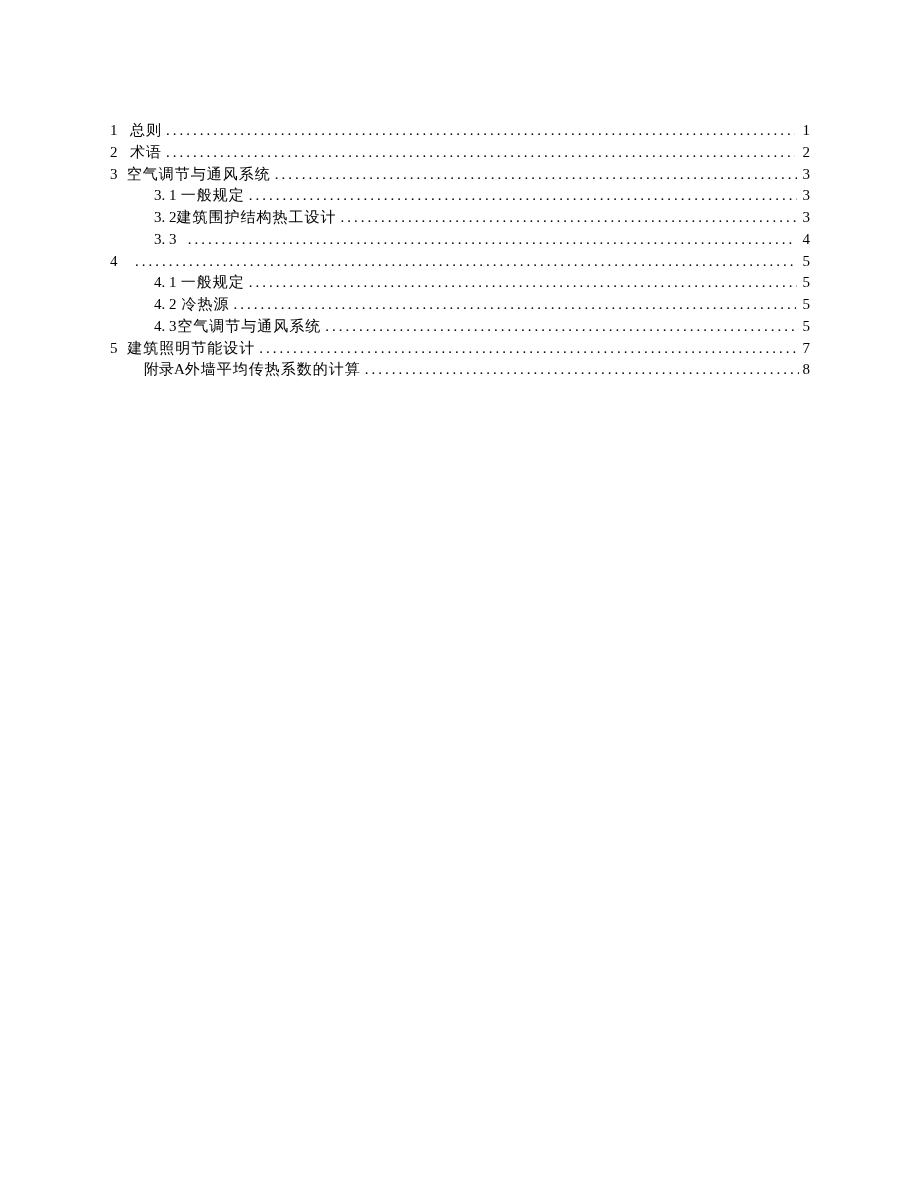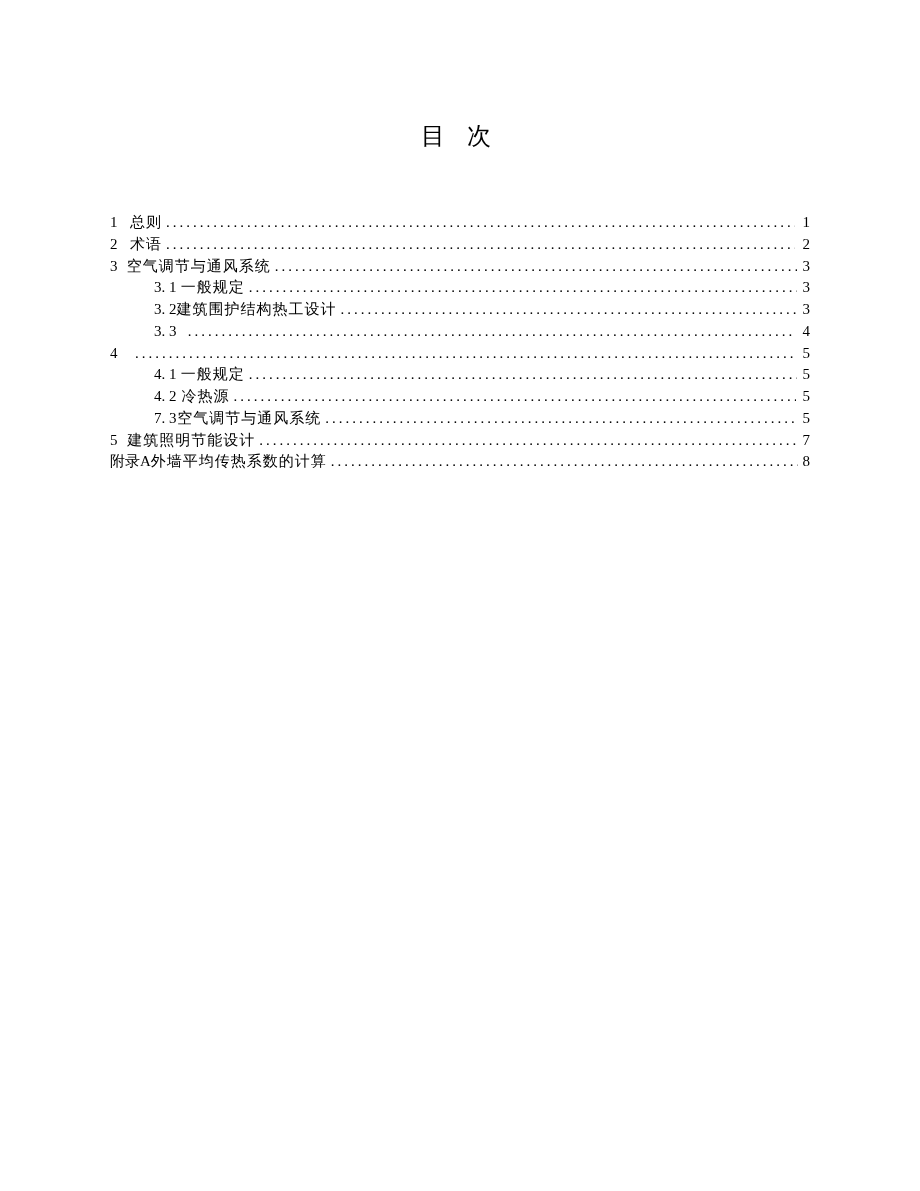--- a/index.html
+++ b/index.html
@@ -53,27 +53,27 @@
     .toc-dots::after {
       content: "...........................................................................................................................................";
     }
     .toc-page {
       width: 16px;
       text-align: right;
     }
     .appendix-num {
       width: 56px;
       display: inline-block;
+      margin-left: 34px;
     }
   </style>
 </head>
 <body>
 
 <div class="page">
-  <div class="title">目 次</div>
   <div class="toc">
 
     <div class="toc-row">
       <span class="toc-num">1</span>
       <span class="toc-label">总则</span>
       <span class="toc-dots"></span>
       <span class="toc-page">1</span>
     </div>
 
     <div class="toc-row">
@@ -124,21 +124,21 @@
     </div>
 
     <div class="toc-row sub">
       <span class="toc-sub-num">4. 2</span>
       <span class="toc-label">冷热源</span>
       <span class="toc-dots"></span>
       <span class="toc-page">5</span>
     </div>
 
     <div class="toc-row sub">
-      <span class="toc-sub-num">7. 3</span>
+      <span class="toc-sub-num">4. 3</span>
       <span class="toc-label">空气调节与通风系统</span>
       <span class="toc-dots"></span>
       <span class="toc-page">5</span>
     </div>
 
 
     <div class="toc-row">
       <span class="toc-num">5</span>
       <span class="toc-label">建筑照明节能设计</span>
       <span class="toc-dots"></span>

